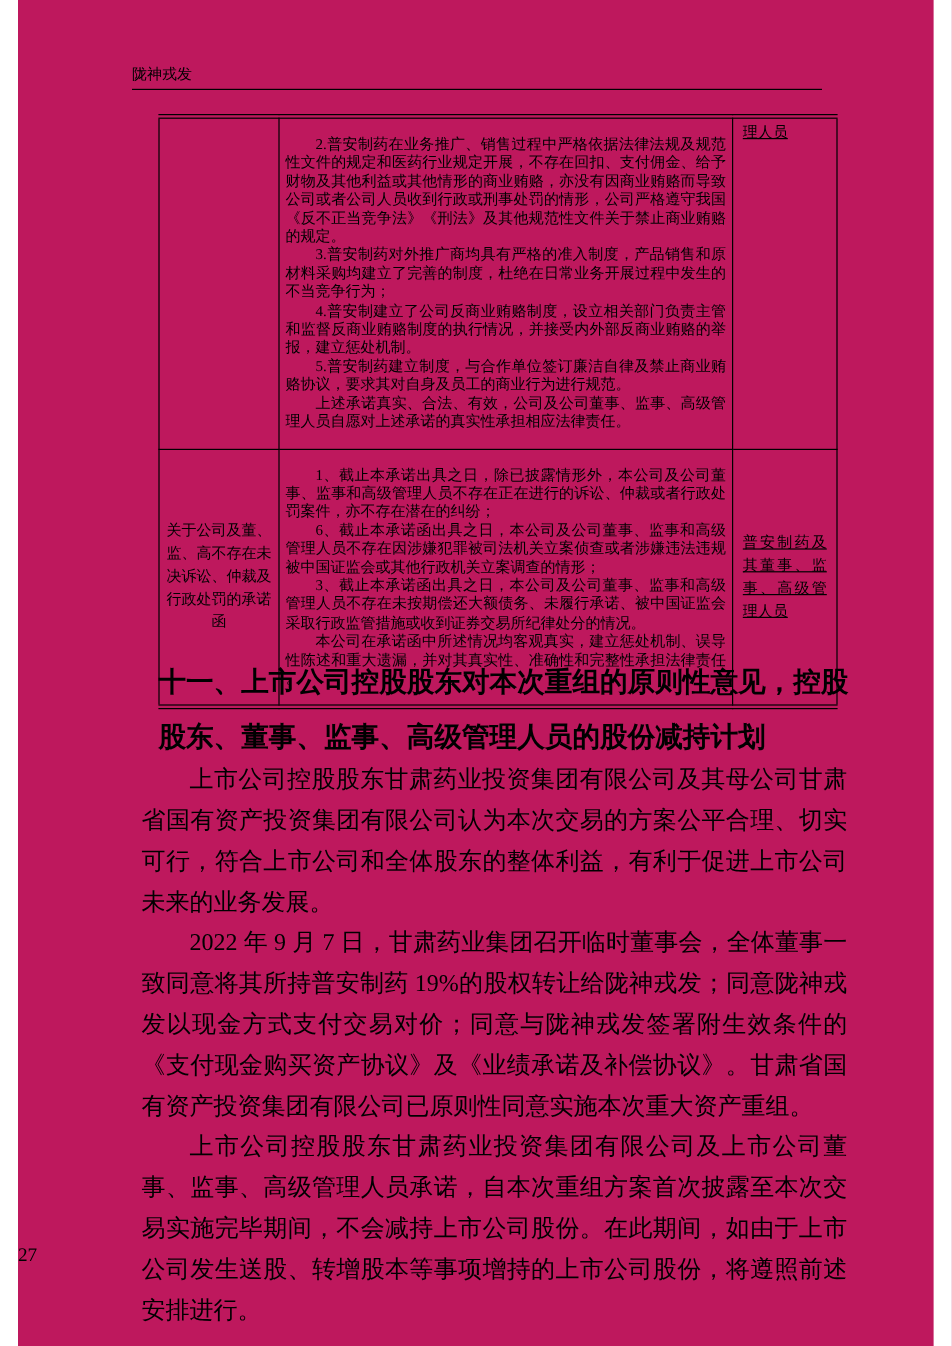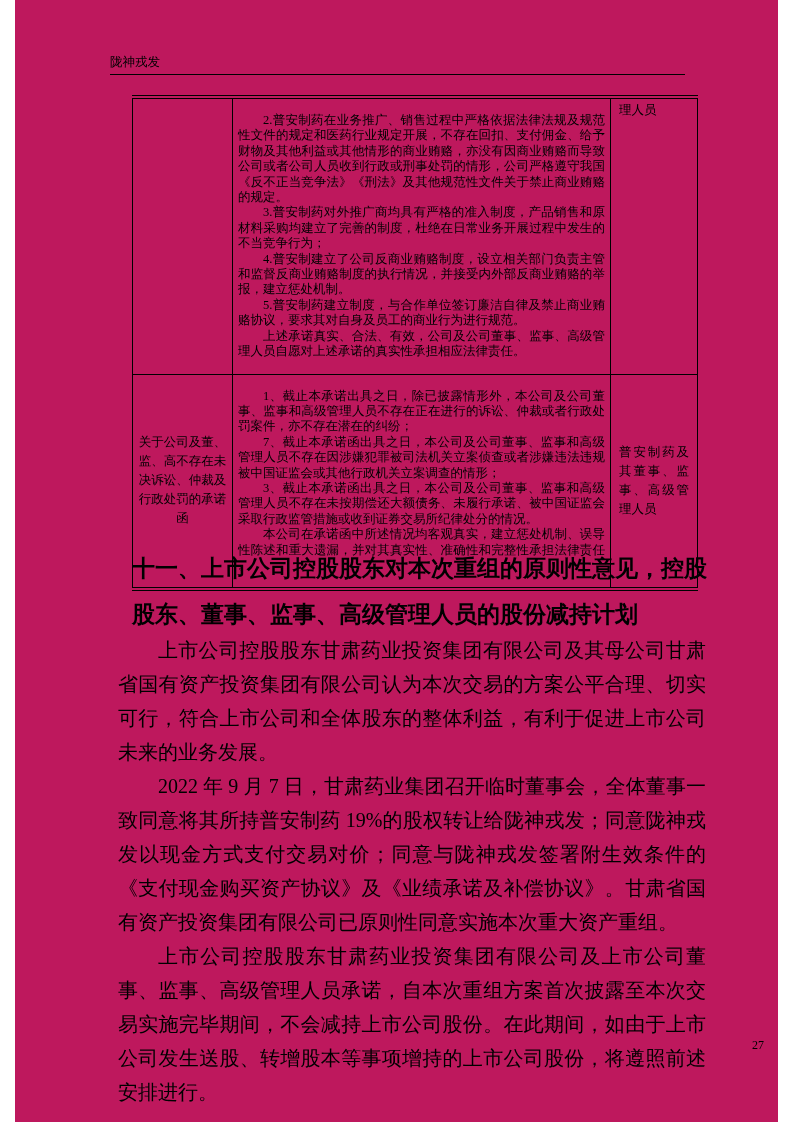--- a/index.html
+++ b/index.html
@@ -65,20 +65,21 @@
     word-break: break-all;
     line-break: anywhere;
   }
   .party-cell {
     vertical-align: middle;
     line-height: 19px;
     padding: 2px 8px;
     text-align: justify;
     word-break: break-all;
     line-break: anywhere;
+    text-decoration: underline;
   }
   .valign-top { vertical-align: top; }
   
   .section-title {
     position: absolute;
     top: 545px; left: 117px;
     width: 578px;
     font-family: Liberation Sans, sans-serif;
     font-weight: bold;
     font-size: 23px;
@@ -97,22 +98,22 @@
   .body-text p {
     margin: 0;
     text-indent: 2em;
     text-align: justify;
     word-break: break-all;
   }
   
   .footer {
     position: absolute;
     top: 1038px; left: 0; right: 14px;
-    text-align: right;
-    font-size: 12px;
+    text-align: left;
+    font-size: 16px;
   }
 </style>
 </head>
 <body>
 
 <div class="page">
 
   <div class="header">
     <span>陇神戎发</span>
   </div>
@@ -133,21 +134,21 @@
             <p>4.普安制建立了公司反商业贿赂制度，设立相关部门负责主管和监督反商业贿赂制度的执行情况，并接受内外部反商业贿赂的举报，建立惩处机制。</p>
             <p>5.普安制药建立制度，与合作单位签订廉洁自律及禁止商业贿赂协议，要求其对自身及员工的商业行为进行规范。</p>
             <p>上述承诺真实、合法、有效，公司及公司董事、监事、高级管理人员自愿对上述承诺的真实性承担相应法律责任。</p>
           </td>
         <td class="party-cell valign-top">理人员</td>
       </tr>
       <tr class="row-b">
         <td class="label-cell">关于公司及董、监、高不存在未决诉讼、仲裁及行政处罚的承诺函</td>
         <td class="text-cell">
             <p>1、截止本承诺出具之日，除已披露情形外，本公司及公司董事、监事和高级管理人员不存在正在进行的诉讼、仲裁或者行政处罚案件，亦不存在潜在的纠纷；</p>
-            <p>7、截止本承诺函出具之日，本公司及公司董事、监事和高级管理人员不存在因涉嫌犯罪被司法机关立案侦查或者涉嫌违法违规被中国证监会或其他行政机关立案调查的情形；</p>
+            <p>6、截止本承诺函出具之日，本公司及公司董事、监事和高级管理人员不存在因涉嫌犯罪被司法机关立案侦查或者涉嫌违法违规被中国证监会或其他行政机关立案调查的情形；</p>
             <p>3、截止本承诺函出具之日，本公司及公司董事、监事和高级管理人员不存在未按期偿还大额债务、未履行承诺、被中国证监会采取行政监管措施或收到证券交易所纪律处分的情况。</p>
             <p>本公司在承诺函中所述情况均客观真实，建立惩处机制、误导性陈述和重大遗漏，并对其真实性、准确性和完整性承担法律责任。</p>
           </td>
         <td class="party-cell">普安制药及其董事、监事、高级管理人员</td>
       </tr>
     </tbody>
   </table>
 
   <h2 class="section-title">十一、上市公司控股股东对本次重组的原则性意见，控股股东、董事、监事、高级管理人员的股份减持计划</h2>
 

